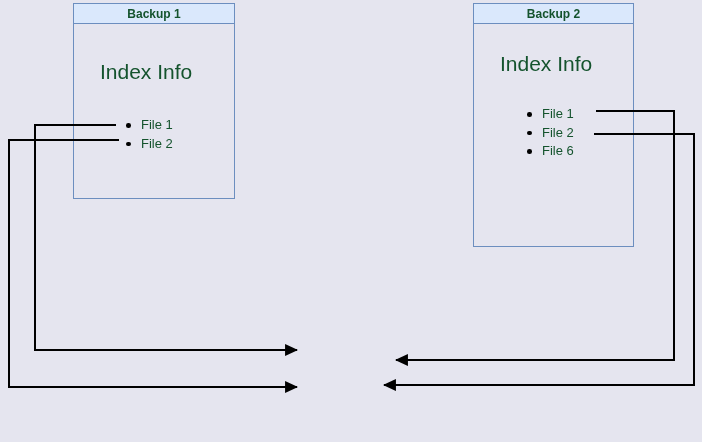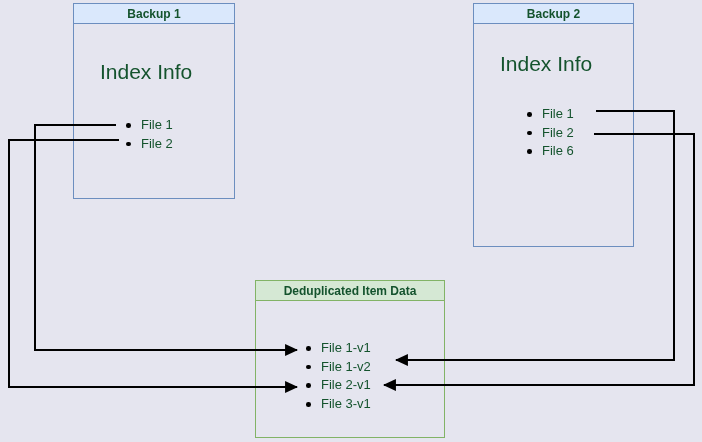--- a/index.html
+++ b/index.html
@@ -75,29 +75,20 @@
   <div class="node blue" style="left:473px;top:3px;width:161px;height:244px;">
     <div class="node-title">Backup 2</div>
     <div class="section-label" style="left:26px;top:48px;">Index Info</div>
     <ul class="filelist" style="left:53px;top:101px;">
       <li>File 1</li>
       <li>File 2</li>
       <li>File 6</li>
     </ul>
   </div>
 
-  <div class="node green" style="left:255px;top:280px;width:190px;height:158px;">
-    <div class="node-title">Deduplicated Item Data</div>
-    <ul class="filelist" style="left:50px;top:58px;">
-      <li>File 1-v1</li>
-      <li>File 1-v2</li>
-      <li>File 2-v1</li>
-      <li>File 3-v1</li>
-    </ul>
-  </div>
 
   <svg class="wires" viewBox="0 0 702 442">
     <defs>
       <marker id="ah" viewBox="0 0 12 11" refX="11" refY="5.5" markerWidth="13" markerHeight="12" orient="auto" markerUnits="userSpaceOnUse">
         <path d="M0,0 L12,5.5 L0,11 Z" fill="#000"></path>
       </marker>
     </defs>
     <polyline points="116,125 35,125 35,350 297,350" marker-end="url(#ah)"></polyline>
     <polyline points="119,140 9,140 9,387 297,387" marker-end="url(#ah)"></polyline>
     <polyline points="596,111 674,111 674,360 396,360" marker-end="url(#ah)"></polyline>

